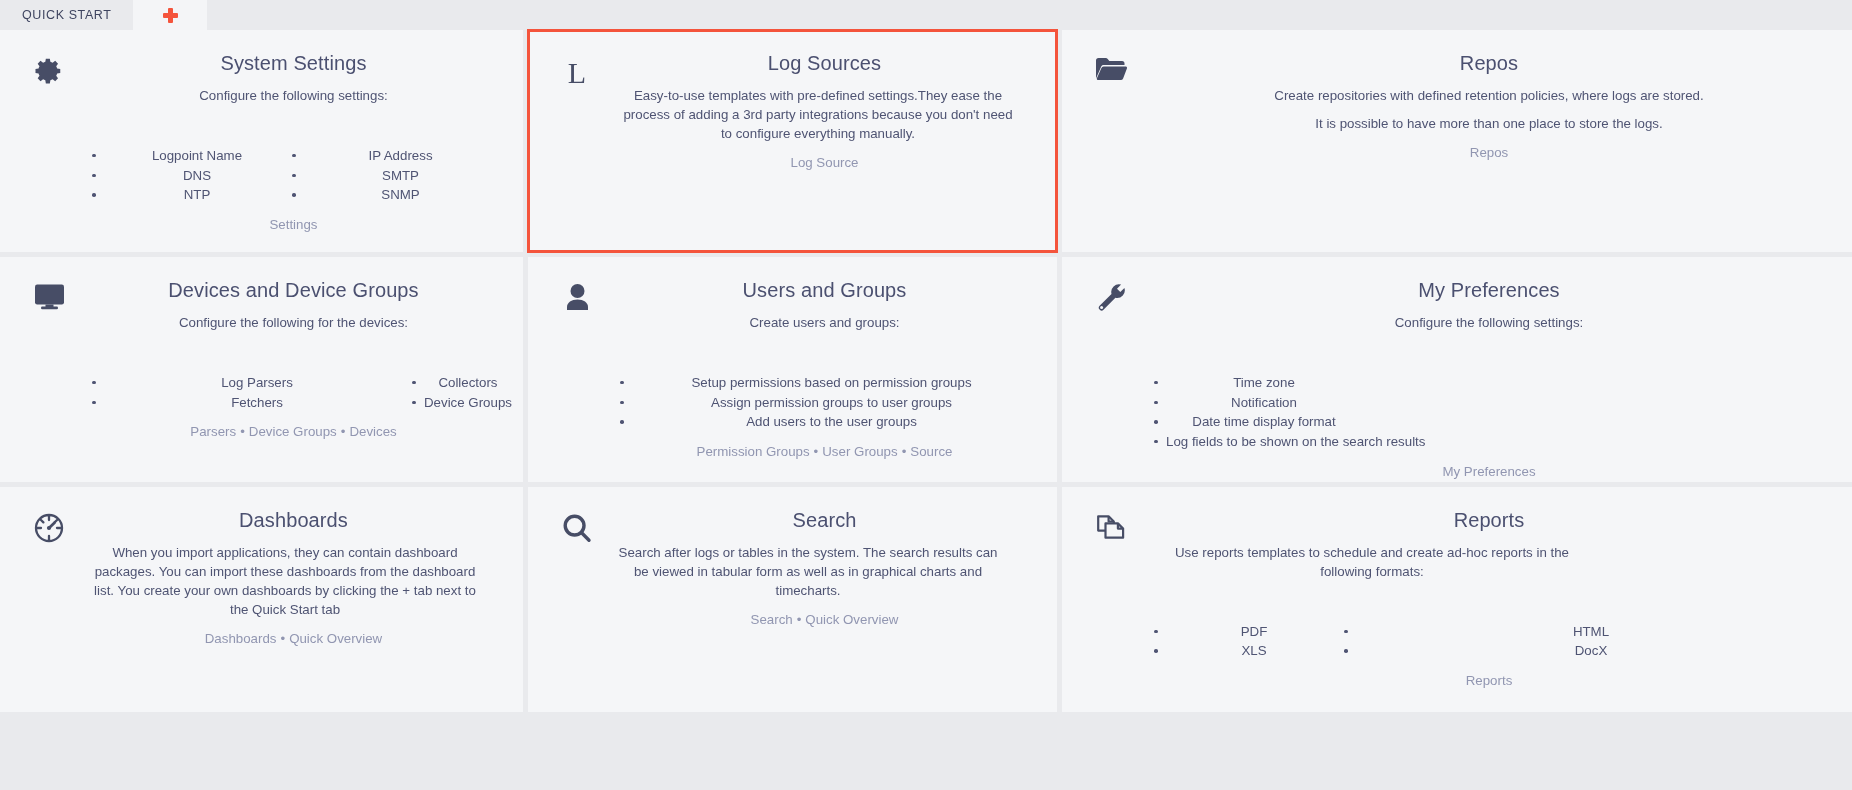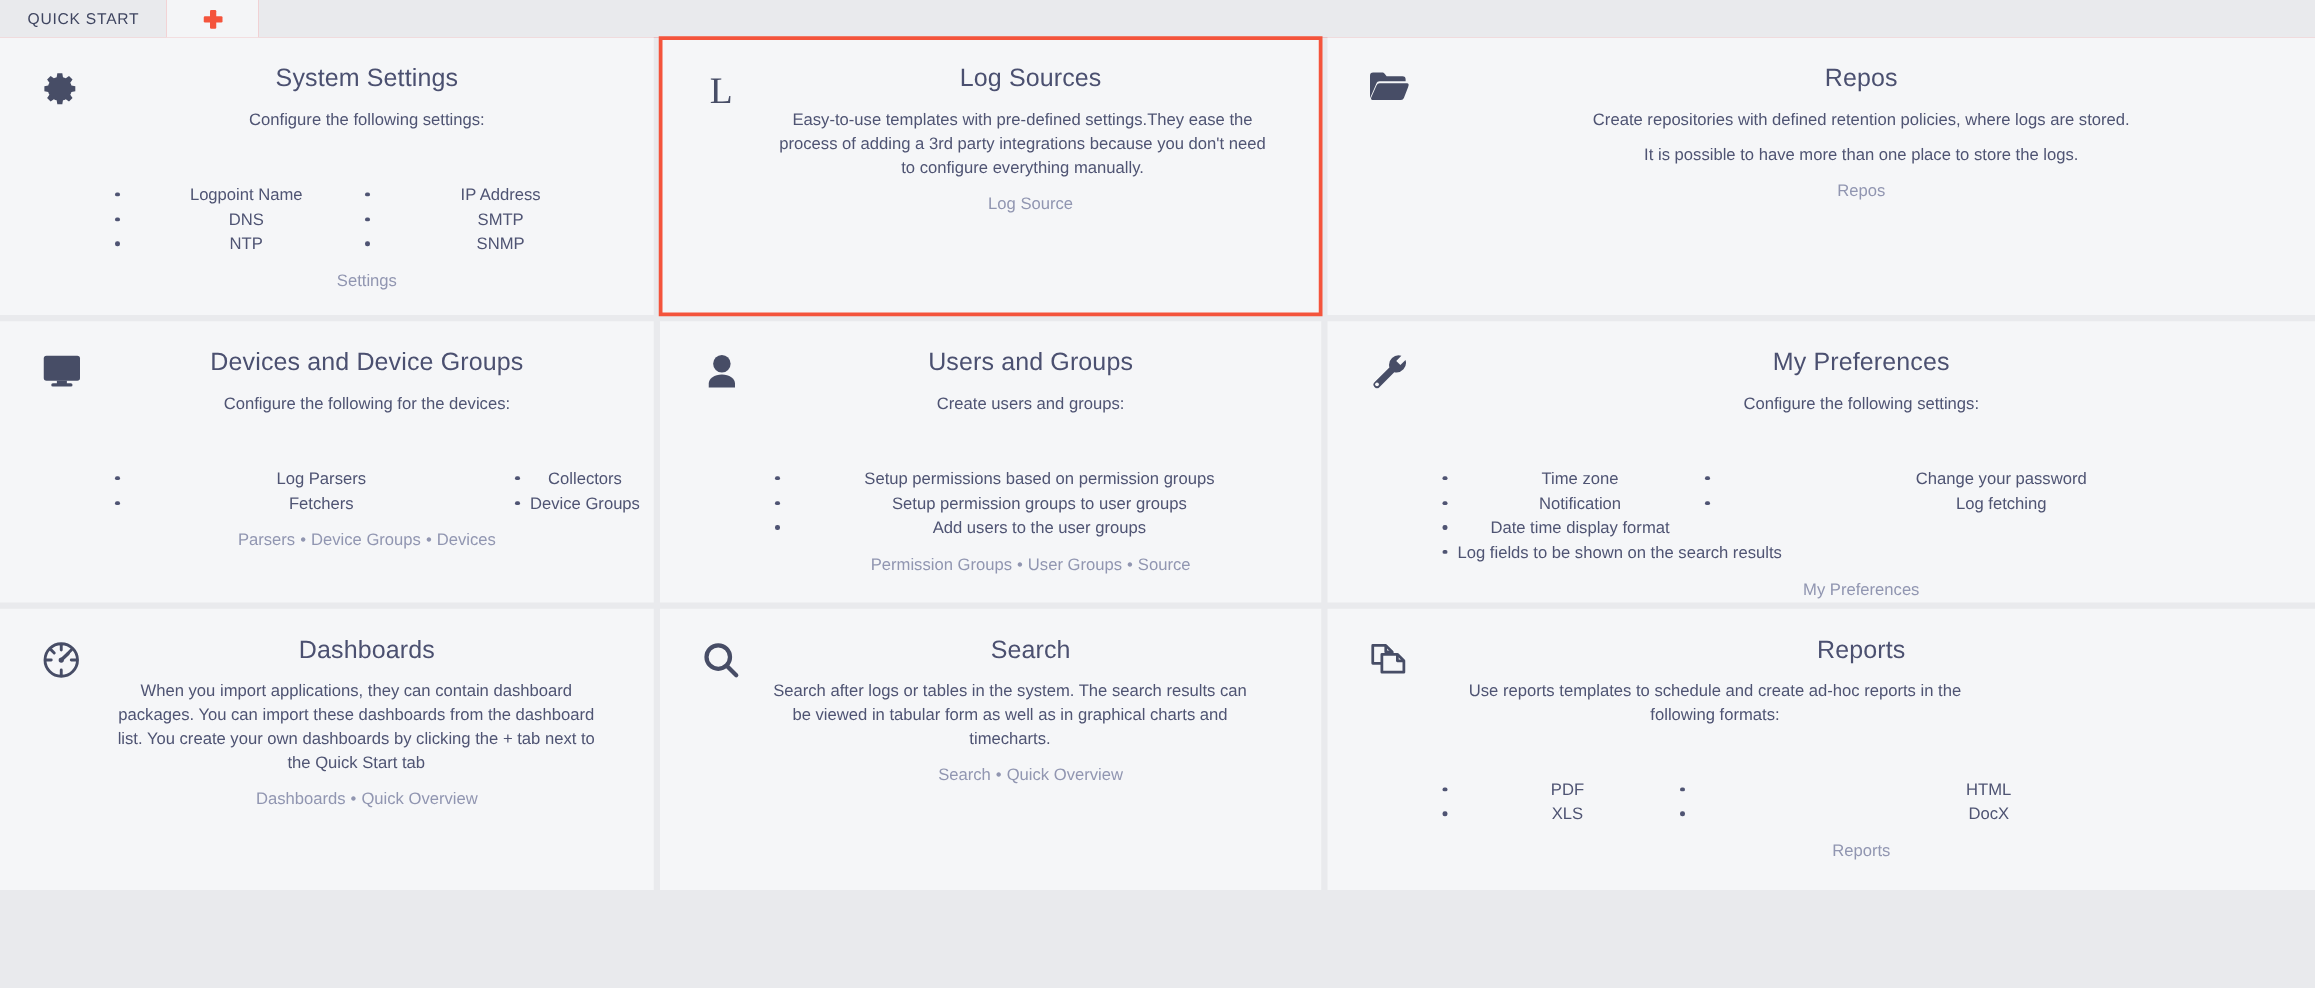--- a/index.html
+++ b/index.html
@@ -6,21 +6,21 @@
   html, body {
     width: 1852px; height: 790px;
     background: #e9eaed;
     font-family: "Liberation Sans", sans-serif;
     overflow: hidden;
   }
 
   
   .tabbar {
     height: 30px;
-    background: #ef4444;
+    background: #404040;
     display: flex;
     align-items: stretch;
     position: relative;
   }
   .tab {
     display: flex; align-items: center;
     padding: 0 22px;
     font-size: 12.5px;
     letter-spacing: 0.6px;
     color: #474d66;
@@ -257,21 +257,21 @@
         <circle cx="13.5" cy="8" r="7"></circle>
         <path d="M13.5 16.5c-6 0-10.5 3.2-10.5 7.2V27h21v-3.3c0-4-4.5-7.2-10.5-7.2z"></path>
       </svg>
     </div>
     <div class="body-col">
       <div class="card-title">Users and Groups</div>
       <div class="card-desc tight">Create users and groups:</div>
       <div class="bullets">
         <ul class="colA" style="width:auto;flex:1">
           <li>Setup permissions based on permission groups</li>
-          <li>Setup permission groups to user groups</li>
+          <li>Assign permission groups to user groups</li>
           <li>Add users to the user groups</li>
         </ul>
       </div>
       <div class="links">
         <a>Permission Groups</a><span class="sep">•</span><a>User Groups</a><span class="sep">•</span><a>Source</a>
       </div>
     </div>
   </div>
 
   <div class="card">
@@ -283,24 +283,20 @@
     </div>
     <div class="body-col">
       <div class="card-title">My Preferences</div>
       <div class="card-desc tight">Configure the following settings:</div>
       <div class="bullets prefA">
         <ul class="colA">
           <li>Time zone</li>
           <li>Notification</li>
           <li>Date time display format</li>
           <li>Log fields to be shown on the search results</li>
-        </ul>
-        <ul class="colB">
-          <li>Change your password</li>
-          <li>Log fetching</li>
         </ul>
       </div>
       <div class="links">
         <a>My Preferences</a>
       </div>
     </div>
   </div>
 
   <div class="card">
     <div class="icon-col">

